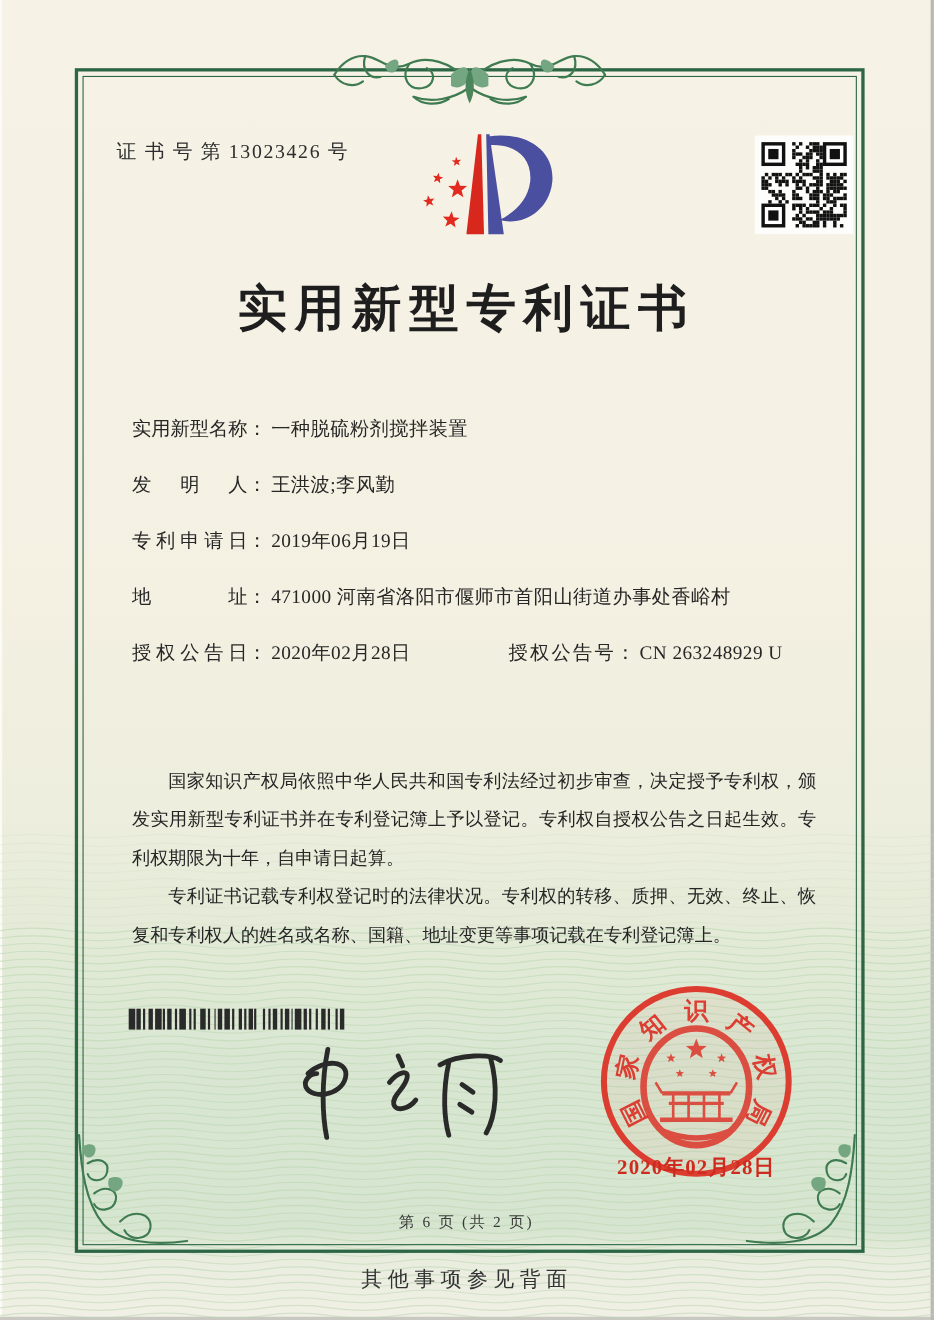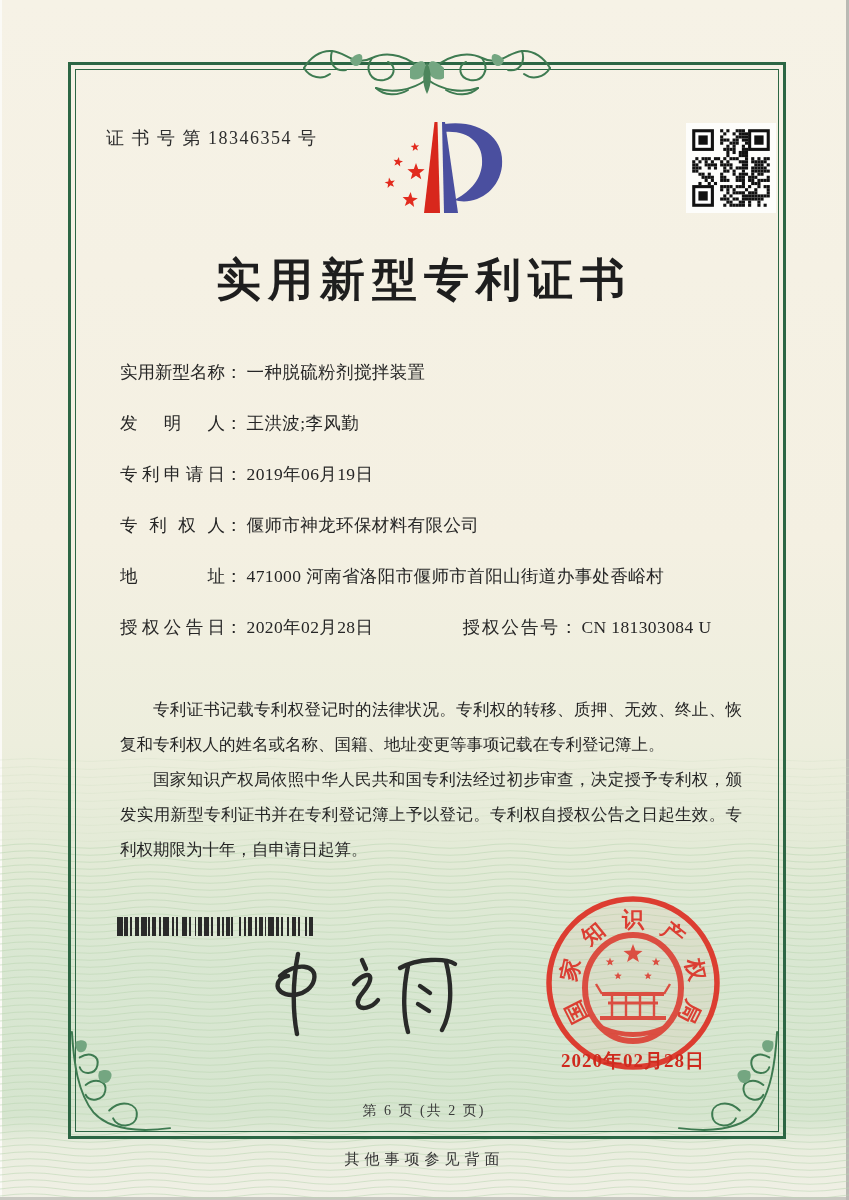--- a/index.html
+++ b/index.html
@@ -14,37 +14,37 @@
   .frame{position:absolute;left:68px;top:62px;width:712px;height:1071px;border:3.5px solid #2c6644;}
   .frame-inner{position:absolute;inset:4px;border:1.6px solid #2c6644;}
   .orn-top{position:absolute;left:292px;top:38px;width:270px;height:64px}
   .orn-bl{position:absolute;left:66px;top:1028px;width:108px;height:108px}
   .orn-br{position:absolute;left:675px;top:1028px;width:108px;height:108px;transform:scaleX(-1)}
   .cert-no{position:absolute;left:106px;top:126px;font-size:18px;letter-spacing:1.5px;color:#2e2e2e}
   .logo{position:absolute;left:358px;top:110px;width:180px;height:125px}
   .qr{position:absolute;left:686px;top:123px;width:90px;height:90px}
   .title{position:absolute;left:68px;top:250px;width:712px;margin:0;text-align:center;
     font-size:45px;font-weight:600;letter-spacing:7px;color:#1e1e1e;font-family:"Liberation Serif","DejaVu Serif",serif;}
-  .fields{position:absolute;left:120px;top:355px;width:620px;font-size:17.5px;color:#262626}
+  .fields{position:absolute;left:120px;top:372px;width:620px;font-size:17.5px;color:#262626}
   .frow{margin-bottom:17px;line-height:34px;white-space:nowrap}
   .flabel{display:inline-block;width:105px;text-align:justify;text-align-last:justify;vertical-align:top}
   .fcolon{display:inline-block;margin:0 4px 0 0}
   .fvalue{letter-spacing:.4px}
   .fgroup-left{display:inline-block;width:338px}
   .fgroup-right .flabel2{letter-spacing:2px}
   .paras{position:absolute;left:120px;top:692px;width:622px;font-size:16.5px;line-height:35px;color:#252525;text-align:justify}
   .paras p{margin:0;text-indent:2em}
   .barcode{position:absolute;left:117px;top:917px;height:19px;display:flex;align-items:stretch}
   .barcode div{height:100%}
   .officer{position:absolute;left:129px;top:972px;font-size:17.5px;line-height:40px;color:#1f1f1f;letter-spacing:2px}
   .signature{position:absolute;left:250px;top:946px;width:215px;height:102px}
   .seal{position:absolute;left:538px;top:888px;width:190px;height:190px;opacity:.93}
   .seal-date{position:absolute;left:538px;top:1048px;width:190px;text-align:center;font-size:19px;color:#cf2a1e;letter-spacing:1px;font-weight:600}
   .page-num{position:absolute;left:68px;top:1102px;width:712px;text-align:center;font-size:14px;letter-spacing:2px;color:#3a3a3a}
-  .back-note{position:absolute;left:0;top:1150px;width:849px;text-align:center;font-size:15px;letter-spacing:5px;color:#333}
+  .back-note{position:absolute;left:0;top:1150px;width:849px;text-align:center;font-size:19px;letter-spacing:5px;color:#333}
 </style>
 </head>
 <body>
 
 <div class="page">
 
   <svg class="bg-waves" id="bg-waves">
       <path d="M0,846 q30,-4.5 60,0 t60,0 t60,0 t60,0 t60,0 t60,0 t60,0 t60,0 t60,0 t60,0 t60,0 t60,0 t60,0 t60,0 t60,0" fill="none" stroke="#b9d5b1" stroke-width="1" opacity="0.55"></path>
       <path d="M0,853 q30,-4.5 60,0 t60,0 t60,0 t60,0 t60,0 t60,0 t60,0 t60,0 t60,0 t60,0 t60,0 t60,0 t60,0 t60,0 t60,0" fill="none" stroke="#b9d5b1" stroke-width="1" opacity="0.55"></path>
       <path d="M0,860 q30,-4.5 60,0 t60,0 t60,0 t60,0 t60,0 t60,0 t60,0 t60,0 t60,0 t60,0 t60,0 t60,0 t60,0 t60,0 t60,0" fill="none" stroke="#b9d5b1" stroke-width="1" opacity="0.55"></path>
@@ -142,21 +142,21 @@
     <g stroke="#3e7b51" fill="none" stroke-width="2" stroke-linecap="round">
       <path d="M6,4 C8,36 12,66 28,86 C44,104 76,106 106,102"></path>
       <path d="M14,30 C24,24 34,28 32,38 C30,48 16,48 14,40"></path>
       <path d="M20,58 C30,50 42,54 40,64 C38,74 24,76 20,68"></path>
       <path d="M44,84 C56,72 74,76 72,90 C70,102 52,102 48,92"></path>
       <path fill="#74a681" stroke="none" d="M10,14 C18,10 24,14 20,22 C16,28 8,24 10,14 Z"></path>
       <path fill="#74a681" stroke="none" d="M34,44 C44,40 50,46 44,54 C38,60 30,52 34,44 Z"></path>
     </g>
   </svg>
 
-  <div class="cert-no">证 书 号 第 18346354 号</div>
+  <div class="cert-no">证 书 号 第 13023426 号</div>
 
   <svg class="logo" viewBox="0 0 180 125">
     <g id="logo-stars">
         <polygon points="56.6,32.5 58.0,35.4 61.1,35.2 58.8,37.4 60.0,40.4 57.2,38.9 54.7,40.9 55.3,37.7 52.6,36.0 55.8,35.6" fill="#e22b1e"></polygon>
         <polygon points="40.9,47.1 41.5,50.5 45.0,51.3 41.9,53.0 42.2,56.5 39.6,54.1 36.4,55.5 37.9,52.3 35.6,49.7 39.1,50.1" fill="#e22b1e"></polygon>
         <polygon points="58.0,53.0 60.2,58.9 66.6,59.2 61.6,63.2 63.3,69.3 58.0,65.8 52.7,69.3 54.4,63.2 49.4,59.2 55.8,58.9" fill="#e22b1e"></polygon>
         <polygon points="31.0,67.6 33.0,70.9 36.9,70.4 34.3,73.3 36.0,76.8 32.4,75.3 29.6,77.9 30.0,74.1 26.6,72.2 30.3,71.4" fill="#e22b1e"></polygon>
         <polygon points="52.7,82.0 54.2,87.5 59.8,88.2 55.1,91.3 56.1,96.9 51.7,93.3 46.8,96.0 48.7,90.8 44.6,86.9 50.3,87.1" fill="#e22b1e"></polygon>
       </g>
     <polygon points="76.5,12 79.5,12 82,103 66,103" fill="#d8271c"></polygon>
@@ -410,37 +410,34 @@
     <div class="frow">
       <span class="flabel">实用新型名称</span><span class="fcolon">：</span><span class="fvalue">一种脱硫粉剂搅拌装置</span>
     </div>
     <div class="frow">
       <span class="flabel">发明人</span><span class="fcolon">：</span><span class="fvalue">王洪波;李风勤</span>
     </div>
     <div class="frow">
       <span class="flabel">专利申请日</span><span class="fcolon">：</span><span class="fvalue">2019年06月19日</span>
     </div>
     <div class="frow">
-      <span class="flabel">专利权人</span><span class="fcolon">：</span><span class="fvalue">偃师市神龙环保材料有限公司</span>
-    </div>
-    <div class="frow">
       <span class="flabel">地址</span><span class="fcolon">：</span><span class="fvalue">471000 河南省洛阳市偃师市首阳山街道办事处香峪村</span>
     </div>
     <div class="frow">
       <span class="fgroup-left">
         <span class="flabel">授权公告日</span><span class="fcolon">：</span><span class="fvalue">2020年02月28日</span>
       </span><span class="fgroup-right">
-        <span class="flabel2">授权公告号</span><span class="fcolon">：</span><span class="fvalue">CN 181303084 U</span>
+        <span class="flabel2">授权公告号</span><span class="fcolon">：</span><span class="fvalue">CN 263248929 U</span>
       </span>
     </div>
   </div>
 
   <div class="paras">
+    <p>国家知识产权局依照中华人民共和国专利法经过初步审查，决定授予专利权，颁发实用新型专利证书并在专利登记簿上予以登记。专利权自授权公告之日起生效。专利权期限为十年，自申请日起算。</p>
     <p>专利证书记载专利权登记时的法律状况。专利权的转移、质押、无效、终止、恢复和专利权人的姓名或名称、国籍、地址变更等事项记载在专利登记簿上。</p>
-    <p>国家知识产权局依照中华人民共和国专利法经过初步审查，决定授予专利权，颁发实用新型专利证书并在专利登记簿上予以登记。专利权自授权公告之日起生效。专利权期限为十年，自申请日起算。</p>
   </div>
 
   <div class="barcode" id="barcode">
       <div style="width: 5.55px; background: rgb(42, 42, 42);"></div>
       <div style="width: 1.85px; background: transparent;"></div>
       <div style="width: 3.7px; background: rgb(42, 42, 42);"></div>
       <div style="width: 1.85px; background: transparent;"></div>
       <div style="width: 1.85px; background: rgb(42, 42, 42);"></div>
       <div style="width: 3.7px; background: transparent;"></div>
       <div style="width: 3.7px; background: rgb(42, 42, 42);"></div>

